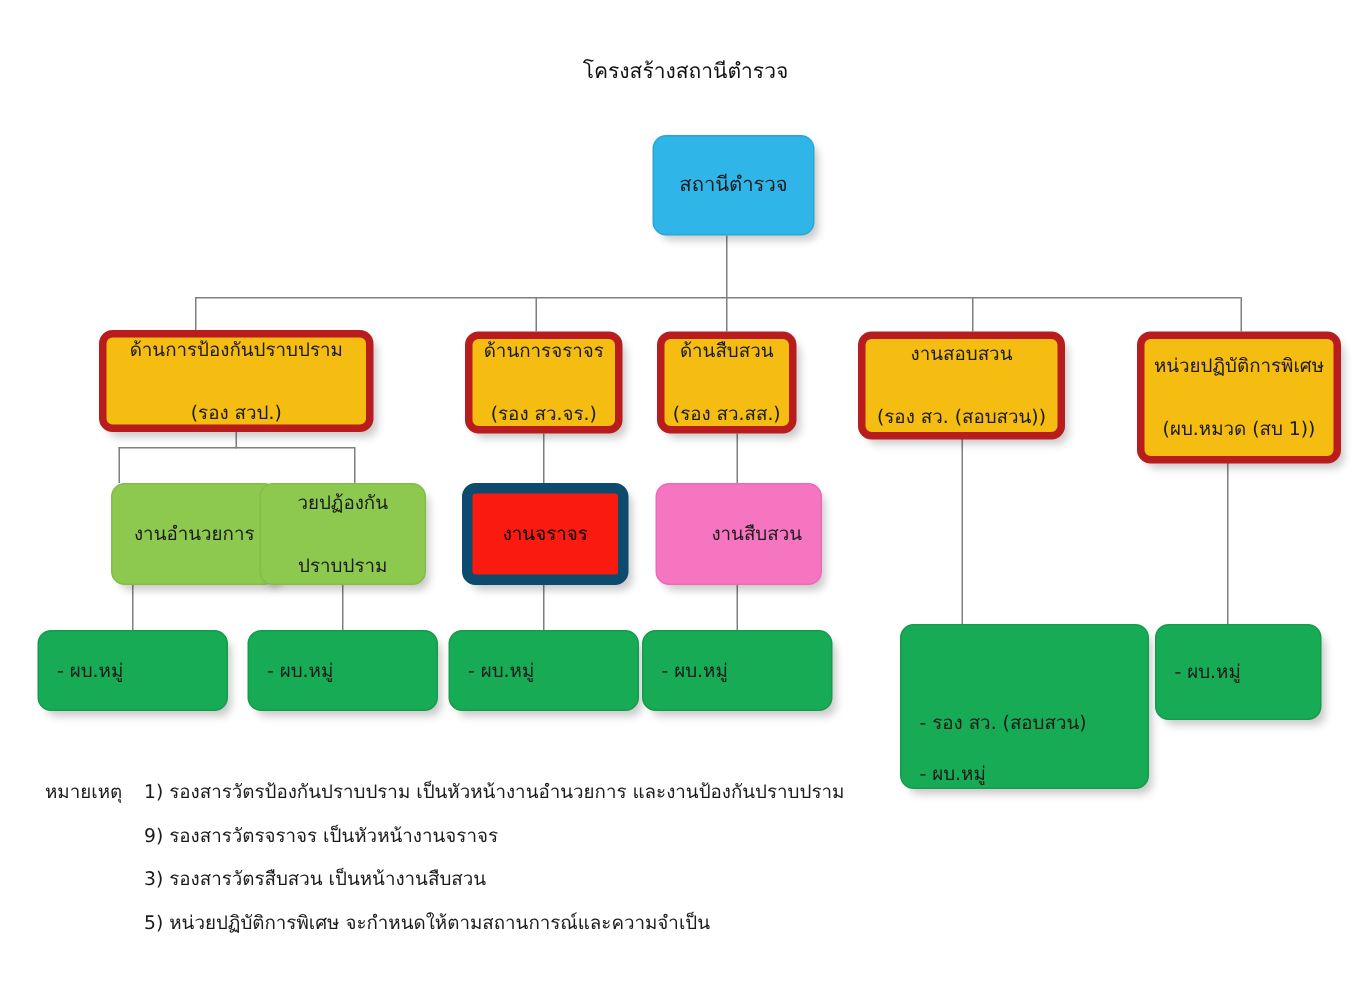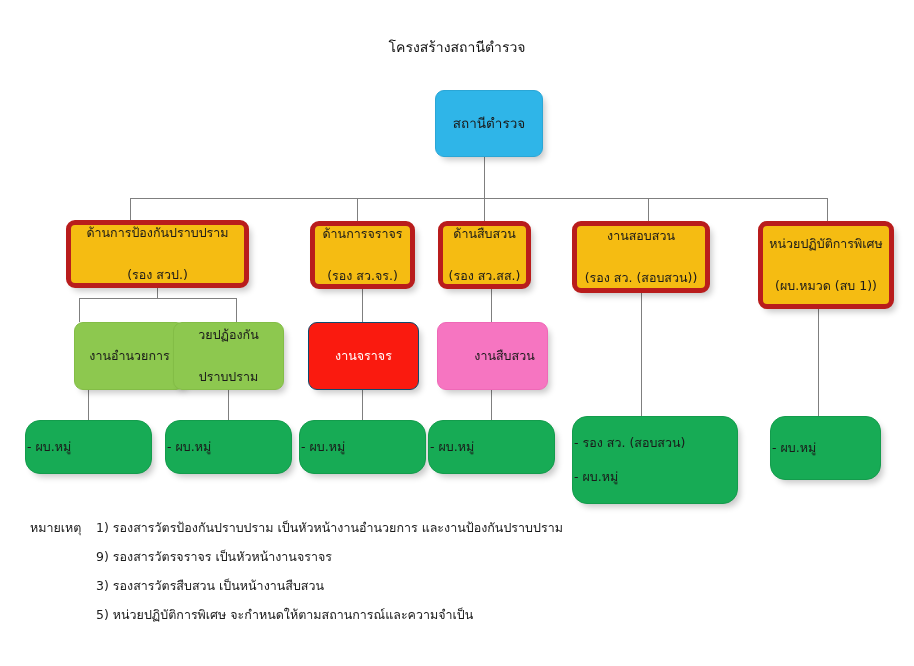--- a/index.html
+++ b/index.html
@@ -58,37 +58,36 @@
   .node.level2 {
     background: #f5bc12;
     border: 5px solid #b91c1c;
   }
   .node.green-light {
     background: #8dc84f;
     border: 1px solid #83bd46;
   }
   .node.red {
     background: #fa1a0f;
-    border: 1px solid #0c4a6e;
-    color: #ffffff;
+    border: 7px solid #0c4a6e;
+    color: #000000;
   }
   .node.pink {
     background: #f675c1;
     border: 1px solid #ef68b7;
     padding-left: 24px;
   }
   .node.green {
     background: #17ab55;
     border: 1px solid #139c4c;
   }
   .node.align-left {
     align-items: flex-start;
     text-align: left;
-    padding-left: 1px;
-    border-radius: 15px;
+    padding-left: 12px;
   }
   .node.align-left .ln + .ln { margin-top: 16px; }
 
   
   #chart-title {
     position: absolute;
     left: 0;
     top: 36px;
     width: 914px;
     text-align: center;
@@ -200,21 +199,21 @@
   </div>
   <div class="node green align-left" style="left:165px; top:420px; width:127px; height:54px;">
     <span class="ln">- ผบ.หมู่</span>
   </div>
   <div class="node green align-left" style="left:299px; top:420px; width:127px; height:54px;">
     <span class="ln">- ผบ.หมู่</span>
   </div>
   <div class="node green align-left" style="left:428px; top:420px; width:127px; height:54px;">
     <span class="ln">- ผบ.หมู่</span>
   </div>
-  <div class="node green align-left" style="left:572px; top:416px; width:166px; height:88px;">
+  <div class="node green align-left" style="left:600px; top:416px; width:166px; height:110px;justify-content:flex-end;">
     <span class="ln">- รอง สว. (สอบสวน)</span>
     <span class="ln">- ผบ.หมู่</span>
   </div>
   <div class="node green align-left" style="left:770px; top:416px; width:111px; height:64px;">
     <span class="ln">- ผบ.หมู่</span>
   </div>
 
   <div id="notes">
     <div class="note-row">
       <span class="note-label">หมายเหตุ</span>

